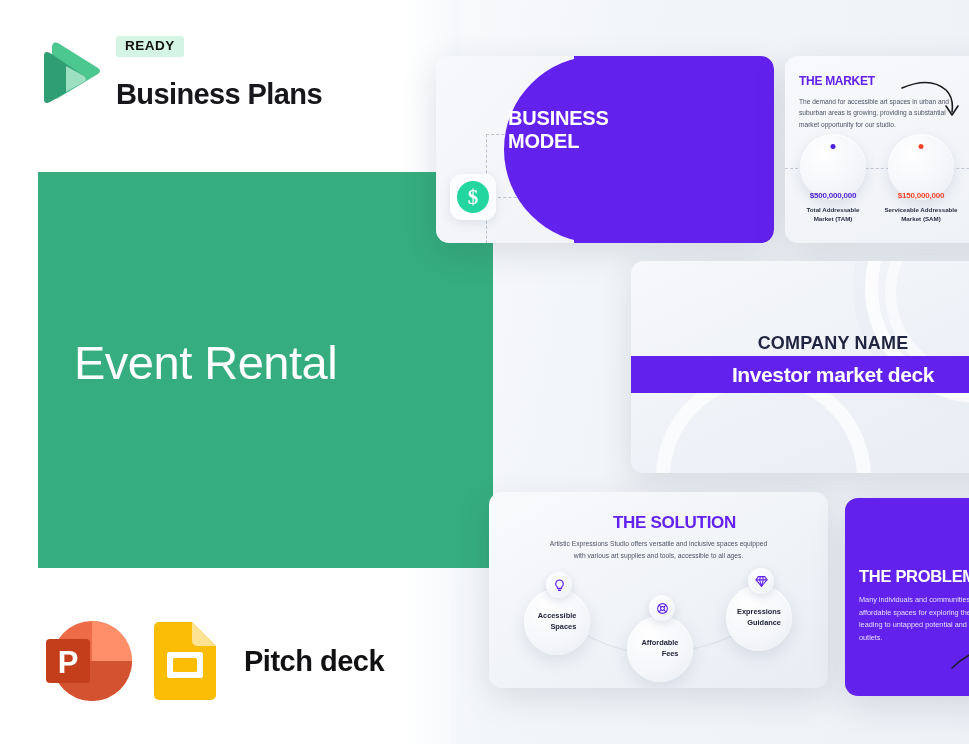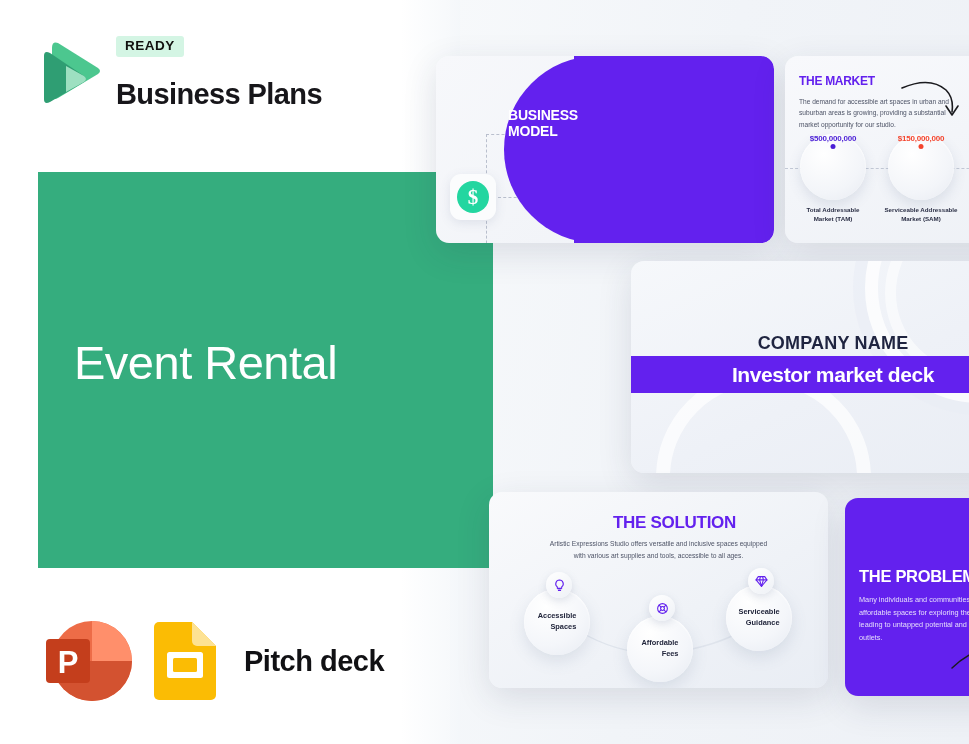--- a/index.html
+++ b/index.html
@@ -60,21 +60,21 @@
   #slide-business { left: 436px; top: 56px; width: 338px; height: 187px;
                     background: linear-gradient(135deg,#f7f8fb 0%,#eef1f6 100%); }
   .bm-purple {
     position: absolute; right: 0; top: 0; width: 200px; height: 187px;
     background: #6321ee; border-top-right-radius: 13px; border-bottom-right-radius: 13px;
   }
   .bm-purple::before {
     content:""; position: absolute; left: -70px; top: 0; width: 140px; height: 187px;
     background: #6321ee; border-radius: 140px 0 0 140px;
   }
-  .bm-title { position: absolute; left: 72px; top: 51px; color:#fff; font-size: 14px;
+  .bm-title { position: absolute; left: 72px; top: 51px; color:#fff; font-size: 20px;
               font-weight: 800; line-height: 1.17; letter-spacing: -0.2px; z-index: 2; }
   .bm-desc { position: absolute; left: 72px; top: 99px; width: 119px; color: #e9e1fb;
              font-size: 7.4px; font-weight: 500; line-height: 1.62; z-index: 2; }
 
   .bm-dollar-card {
     position: absolute; left: 14px; top: 118px; width: 46px; height: 46px;
     background:#fbfcfd; border-radius: 11px; box-shadow: 0 3px 11px rgba(80,95,130,0.13);
     display:flex; align-items:center; justify-content:center;
   }
   .bm-dollar-circle { width: 32px; height: 32px; border-radius: 50%; background: #23d6a0;
@@ -96,21 +96,21 @@
   .mk-title { position: absolute; left: 14px; top: 18px; color:#6321ee; font-size: 12px;
               font-weight: 800; letter-spacing: -0.3px; }
   .mk-desc { position: absolute; left: 14px; top: 40px; width: 156px; color:#4d5366;
              font-size: 6.6px; font-weight: 500; line-height: 1.72; }
   .mk-arrow { position: absolute; left: 115px; top: 20px; width: 62px; height: 46px; }
   .mk-circles { position: absolute; left: 10px; top: 78px; display:flex; gap: 12px; }
   .mk-circle-wrap { width: 76px; text-align:center; position: relative; }
   .mk-disc { width: 66px; height: 66px; border-radius: 50%; margin: 0 auto;
              background: radial-gradient(circle at 36% 30%, #ffffff 0%, #f3f5f9 62%, #e7eaf1 100%);
              box-shadow: 0 5px 13px rgba(90,105,140,0.16), inset 0 1px 2px #fff;
-             display:flex; align-items:flex-start; justify-content:center; position: relative; }
+             display:flex; align-items:flex-end; justify-content:center; position: relative; }
   .mk-dot { position:absolute; top: 10px; left: 50%; transform: translateX(-50%);
             width: 5px; height: 5px; border-radius: 50%; }
   .mk-val { font-size: 8px; font-weight: 800; letter-spacing: -0.2px; }
   .mk-cap { font-size: 6.2px; font-weight: 700; color:#2b2f45; margin-top: 6px; line-height: 1.42; }
   .mk-hline { position:absolute; top: 112px; left: 0; right: 0; height: 0;
               border-top: 1px dashed #c3c9d6; }
 
   
   #slide-company { left: 631px; top: 261px; width: 404px; height: 212px;
                    background: linear-gradient(155deg,#f6f8fb 0%,#eef1f7 55%,#e9edf4 100%); }
@@ -288,21 +288,21 @@
     <div class="sol-badge" id="sol-i1">
       <svg width="13" height="13" viewBox="0 0 24 24" fill="none" stroke="#6321ee" stroke-width="2" stroke-linecap="round">
         <circle cx="12" cy="12" r="9"></circle>
           <circle cx="12" cy="12" r="3.6"></circle>
         <path d="M5.6 5.6l3.9 3.9M14.5 14.5l3.9 3.9M18.4 5.6l-3.9 3.9M9.5 14.5l-3.9 3.9"></path>
       </svg>
     </div>
 
     <div class="sol-bubble" id="sol-b2">
       <div class="blbl">
-        <span>Serviceable</span><br>
+        <span>Expressions</span><br>
         <span>Guidance</span>
       </div>
     </div>
     <div class="sol-badge" id="sol-i2">
       <svg width="13" height="13" viewBox="0 0 24 24" fill="none" stroke="#6321ee" stroke-width="2" stroke-linecap="round" stroke-linejoin="round">
         <path d="M6 3h12l4 6-10 12L2 9z"></path>
           <path d="M2 9h20M8.5 9L12 21M15.5 9L12 21M8.5 9L10 3M15.5 9L14 3"></path>
       </svg>
     </div>
   </div>

